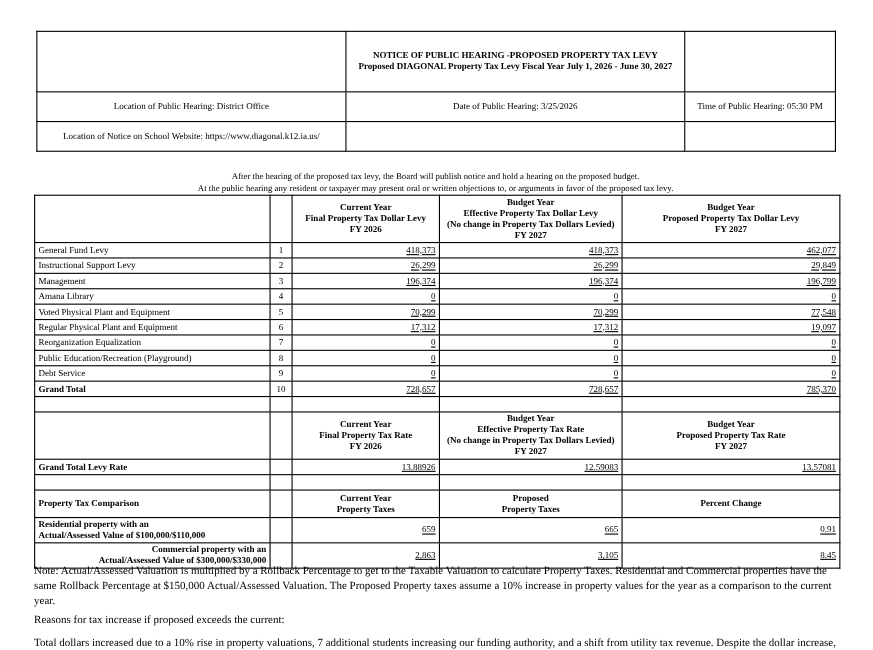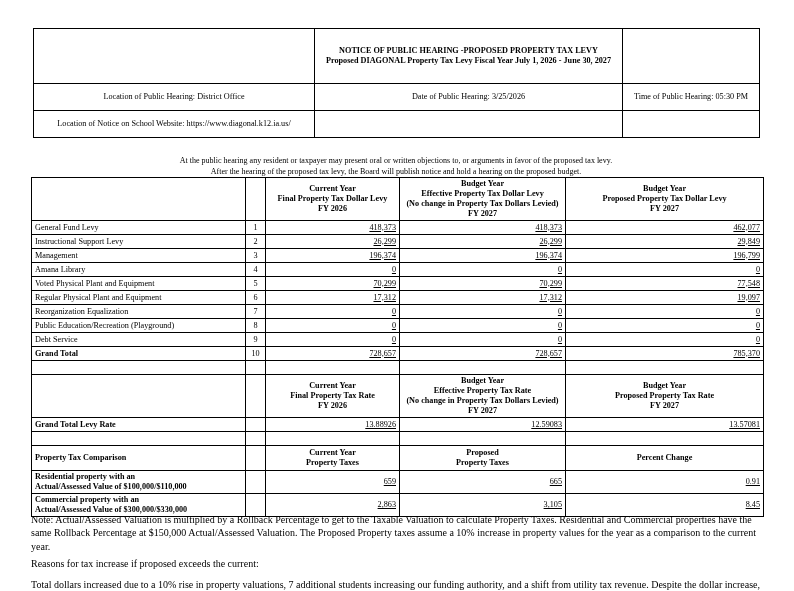--- a/index.html
+++ b/index.html
@@ -147,22 +147,22 @@
           <span>Location of Notice on School Website:</span>
           <span>https://www.diagonal.k12.ia.us/</span>
         </td>
         <td class="blank-cell"></td>
         <td class="blank-cell"></td>
       </tr>
     </tbody>
   </table>
 
   <div class="intro">
+    <span>After the hearing of the proposed tax levy, the Board will publish notice and hold a hearing on the proposed budget.</span>
     <span>At the public hearing any resident or taxpayer may present oral or written objections to, or arguments in favor of the proposed tax levy.</span>
-    <span>After the hearing of the proposed tax levy, the Board will publish notice and hold a hearing on the proposed budget.</span>
   </div>
 
   <table class="doc levy-table">
     <colgroup>
       <col class="lv-c1">
         <col class="lv-c2">
         <col class="lv-c3">
         <col class="lv-c4">
         <col class="lv-c5">
     </colgroup>
@@ -324,21 +324,21 @@
         <td class="two-line" style="height:20px;">
           <span>Residential property with an</span>
           <span>Actual/Assessed Value of $100,000/$110,000</span>
         </td>
         <td class="num-idx"></td>
         <td class="num-val">659</td>
         <td class="num-val">665</td>
         <td class="num-val">0.91</td>
       </tr>
       <tr>
-        <td class="two-line" style="height:20px;">
+        <td class="two-line" style="height:20px;text-align:right;">
           <span>Commercial property with an</span>
           <span>Actual/Assessed Value of $300,000/$330,000</span>
         </td>
         <td class="num-idx"></td>
         <td class="num-val">2,863</td>
         <td class="num-val">3,105</td>
         <td class="num-val">8.45</td>
       </tr>
     </tbody>
   </table>

